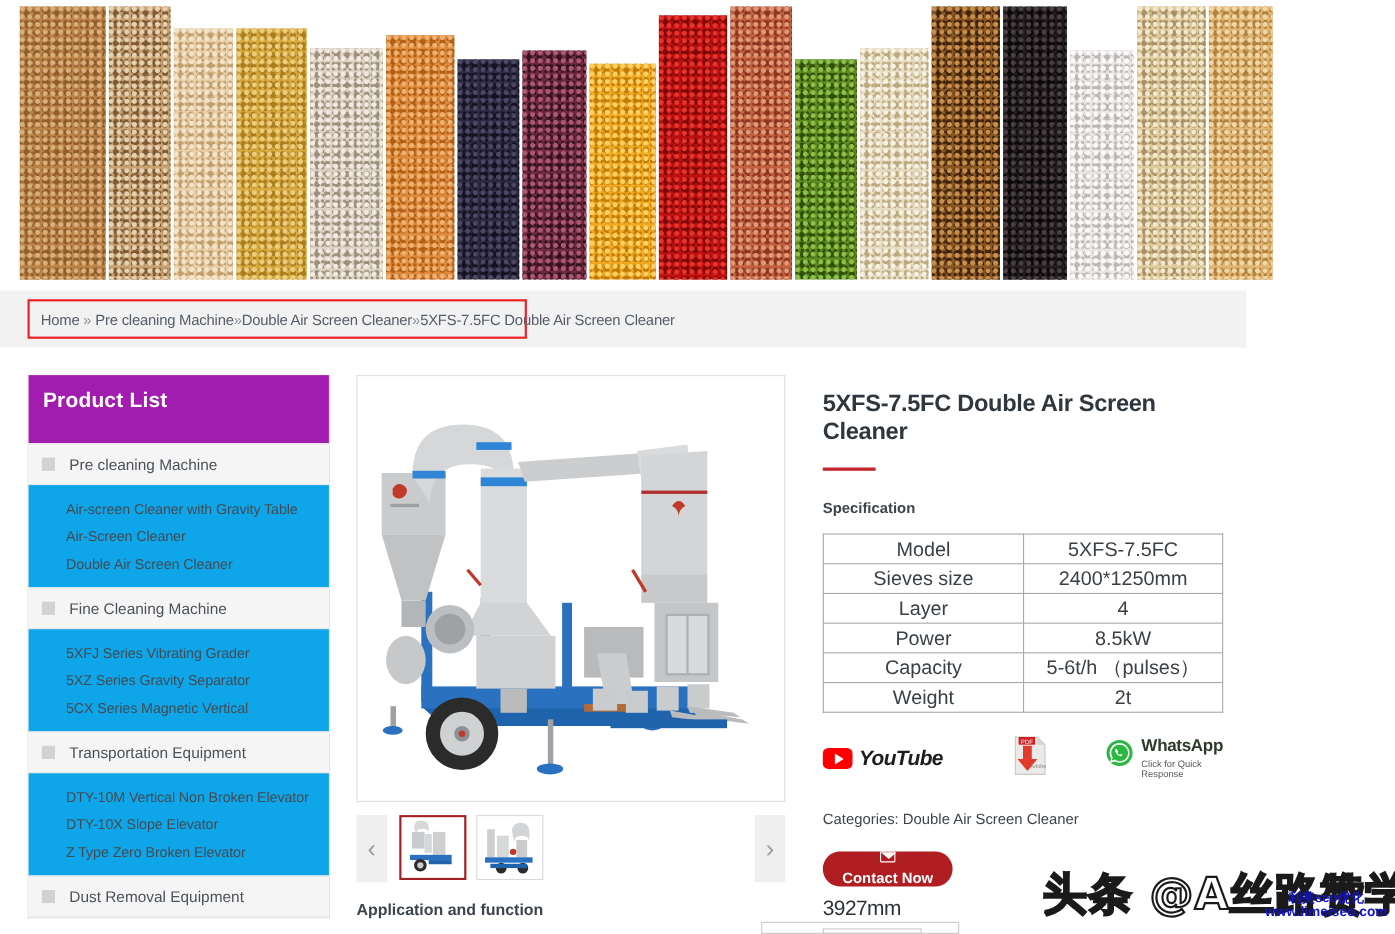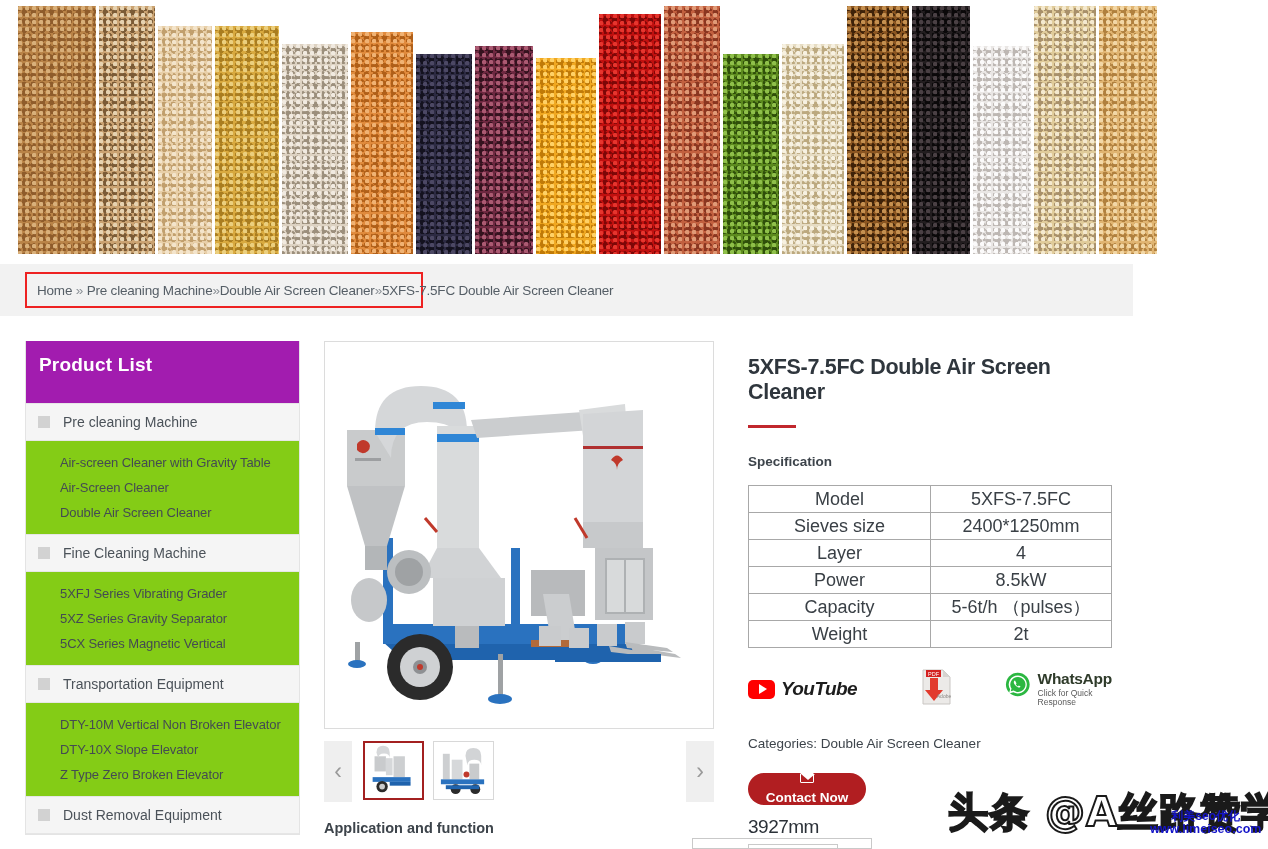--- a/index.html
+++ b/index.html
@@ -31,21 +31,21 @@
   }
 
   
   #breadcrumb-band {
     position: absolute; left: 0; top: 264px;
     width: 1133px; height: 52px;
     background: #f2f2f2;
   }
   #breadcrumb-box {
     position: absolute; left: 25px; top: 272px;
-    width: 398px; height: 36px;
+    width: 454px; height: 36px;
     border: 2px solid #ee2222;
     background: transparent;
     display: flex; align-items: center;
   }
   #breadcrumb-text {
     padding-left: 10px;
     font-size: 13.5px;
     color: #555e66;
     font-family: "Liberation Sans", sans-serif;
     white-space: nowrap;
@@ -80,21 +80,21 @@
     color: #4b5259;
     font-weight: 500;
   }
   .cat-icon {
     width: 12px; height: 12px;
     background: #d2d2d2;
     display: inline-block;
     margin-right: 13px;
     flex: 0 0 auto;
   }
-  .cat-items { padding: 9px 0 9px 0; background: #84cc16; }
+  .cat-items { padding: 9px 0 9px 0; background: #0ea5e9; }
   .cat-item {
     font-size: 13px;
     color: #444b52;
     padding: 5px 0 5px 34px;
     cursor: pointer;
     letter-spacing: -0.1px;
   }
 
   
   #gallery {

